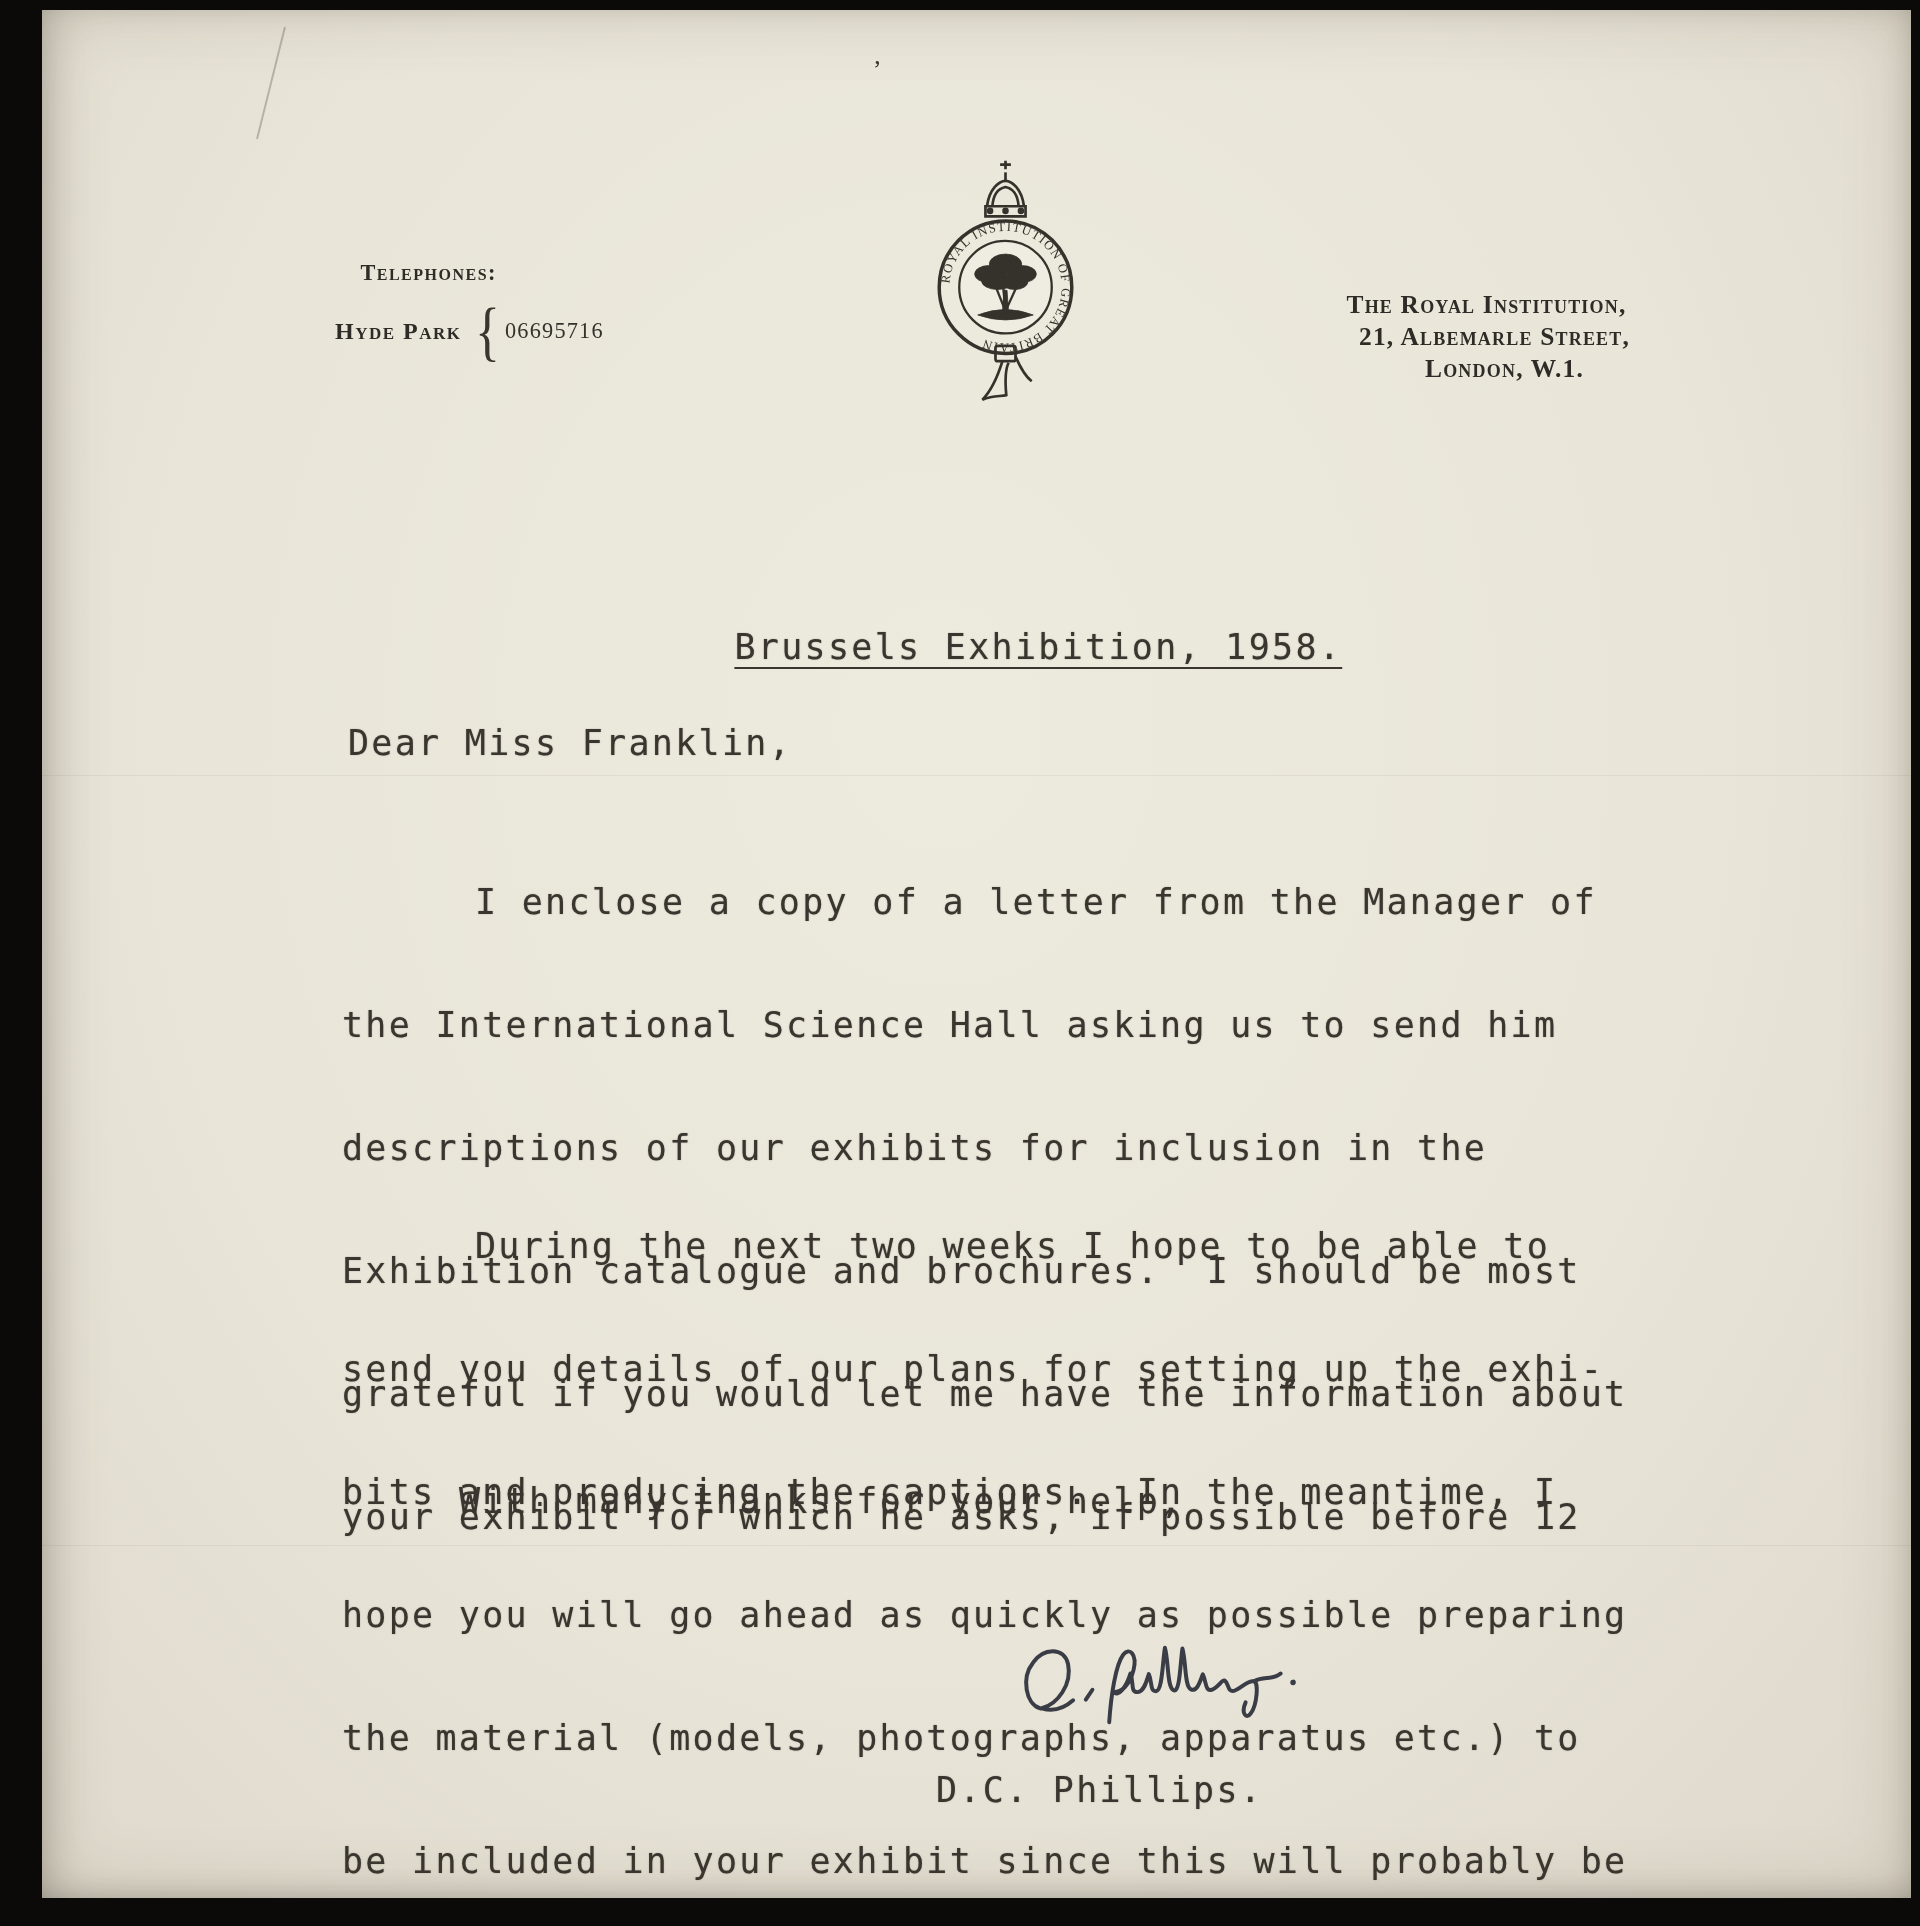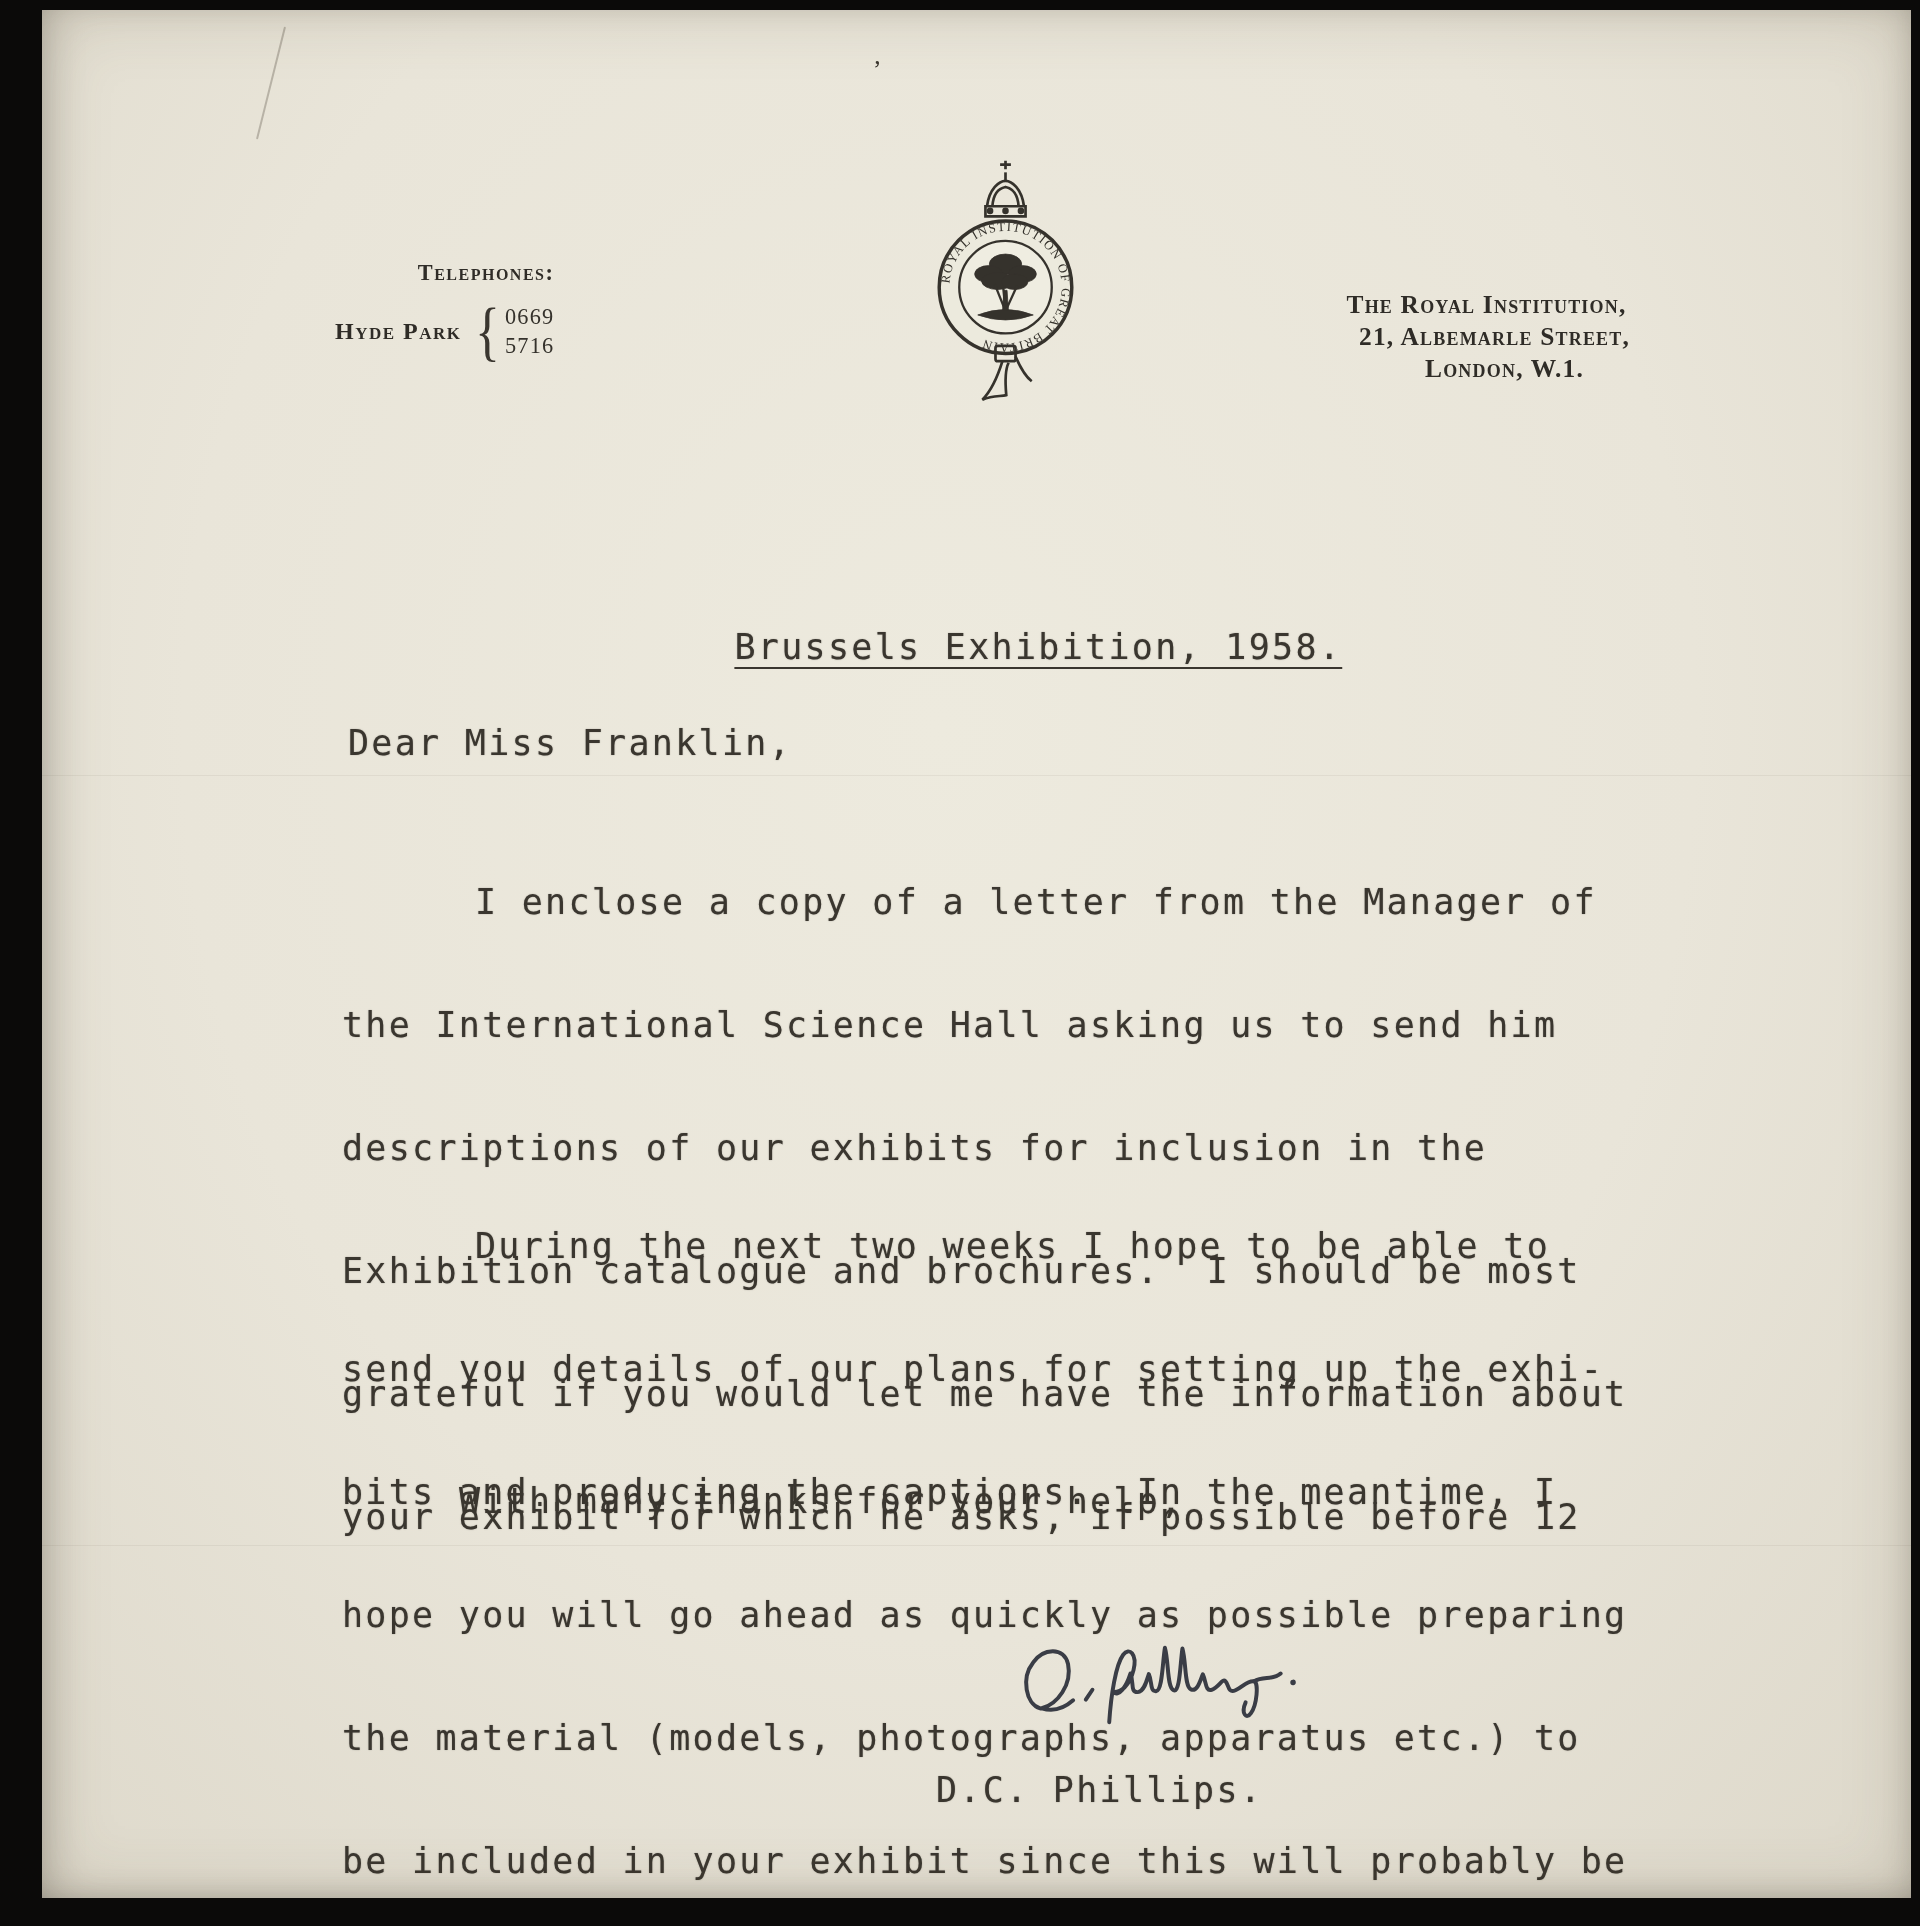--- a/index.html
+++ b/index.html
@@ -47,32 +47,32 @@
   }
   .tline { white-space: pre; }
   .indent { padding-left: 133px; }
 
   .serifsc {
     font-family: "Liberation Serif", serif;
     font-variant: small-caps;
     color: #2f2c27;
   }
 
-  .tel-block { position: absolute; left: 293px; top: 250px; text-align: right; }
+  .tel-block { position: absolute; left: 293px; top: 250px; }
   .tel-label { font-size: 22.3px; letter-spacing: 1.5px; margin-left: 25.4px; font-weight: 600; }
   .tel-row { display: flex; align-items: center; margin-top: 13px; }
   .tel-exchange { font-size: 24px; letter-spacing: 1.5px; font-weight: 600; }
   .tel-brace {
     font-family: "Liberation Serif", serif;
     font-size: 65px; font-weight: 300;
     color: #3a362f; margin: 0 2.3px 0 10px;
     transform: scaleX(0.8);
     line-height: 1;
   }
-  .tel-numbers { display: flex; flex-direction: column; }
+  .tel-numbers { display: flex; flex-direction: row; }
   .tel-number {
     font-family: "Liberation Serif", serif;
     font-size: 22.3px; line-height: 28.5px;
     color: #35322c; letter-spacing: 1.2px;
   }
 
   .crest { position: absolute; left: 871px; top: 123px; width: 185px; height: 293px; }
 
   .ri-address { position: absolute; left: 1301px; top: 278px; text-align: center; }
   .ri-line { font-size: 25.4px; line-height: 32px; letter-spacing: 1.2px; font-weight: 600; }

